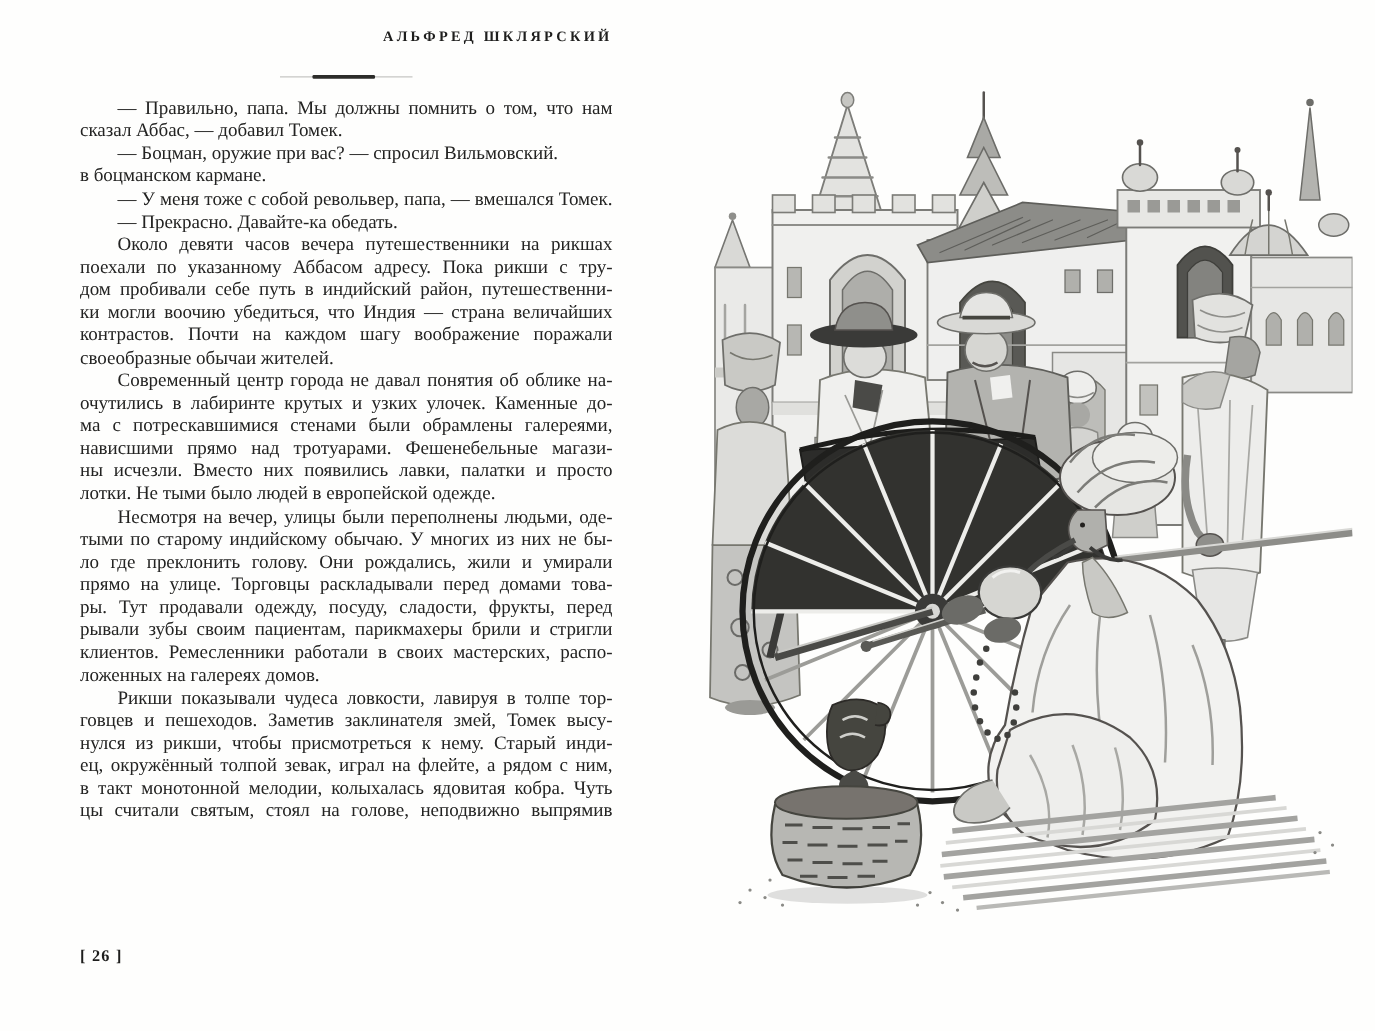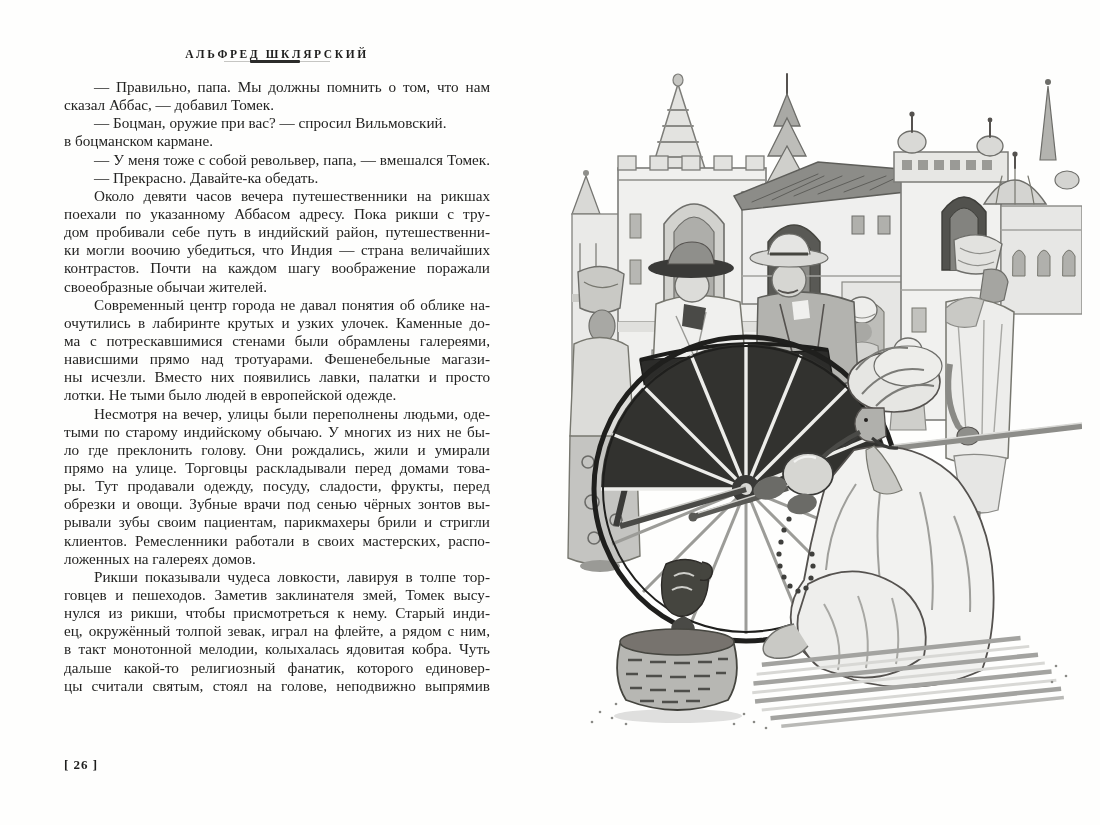--- a/index.html
+++ b/index.html
@@ -1,18 +1,18 @@
 <!DOCTYPE html>
 <html><head>
 <meta charset="utf-8">
 <style>
   html,body{margin:0;padding:0;background:#ffffff;}
   .page{position:relative;width:1100px;height:825px;background:#fefefd;overflow:hidden;
         font-family:"Liberation Serif","DejaVu Serif",serif;color:#232322;}
-  .running-head{position:absolute;left:64px;top:48px;width:426px;text-align:center;
+  .running-head{position:absolute;left:64px;top:24px;width:426px;text-align:right;
         font-size:11.5px;font-weight:700;letter-spacing:2.6px;color:#1e1e1d;}
   .head-rule{position:absolute;left:224px;top:60px;width:106px;height:4px;}
   .head-rule .thin{position:absolute;left:0;top:1px;width:106px;height:1.4px;background:#c6c6c3;}
   .head-rule .thick{position:absolute;left:26px;top:0;width:50px;height:3.2px;background:#2c2c2a;border-radius:1px;}
   .text-col{position:absolute;left:64px;top:78px;width:426px;}
   .line{width:426px;height:18.15px;line-height:18.15px;font-size:15.2px;
         text-align:justify;text-align-last:justify;overflow:hidden;white-space:nowrap;}
   .line{white-space:normal;}
   .line.noj{text-align-last:left;}
   .line.ind{text-indent:30px;}
@@ -49,30 +49,28 @@
       <div class="line">очутились в лабиринте крутых и узких улочек. Каменные до-</div>
       <div class="line">ма с потрескавшимися стенами были обрамлены галереями,</div>
       <div class="line">нависшими прямо над тротуарами. Фешенебельные магази-</div>
       <div class="line">ны исчезли. Вместо них появились лавки, палатки и просто</div>
       <div class="line noj">лотки. Не тыми было людей в европейской одежде.</div>
       <div class="line ind">Несмотря на вечер, улицы были переполнены людьми, оде-</div>
       <div class="line">тыми по старому индийскому обычаю. У многих из них не бы-</div>
       <div class="line">ло где преклонить голову. Они рождались, жили и умирали</div>
       <div class="line">прямо на улице. Торговцы раскладывали перед домами това-</div>
       <div class="line">ры. Тут продавали одежду, посуду, сладости, фрукты, перед</div>
-      <div class="line">обрезки и овощи. Зубные врачи под сенью чёрных зонтов вы-</div>
       <div class="line">рывали зубы своим пациентам, парикмахеры брили и стригли</div>
       <div class="line">клиентов. Ремесленники работали в своих мастерских, распо-</div>
       <div class="line noj">ложенных на галереях домов.</div>
       <div class="line ind">Рикши показывали чудеса ловкости, лавируя в толпе тор-</div>
       <div class="line">говцев и пешеходов. Заметив заклинателя змей, Томек высу-</div>
       <div class="line">нулся из рикши, чтобы присмотреться к нему. Старый инди-</div>
       <div class="line">ец, окружённый толпой зевак, играл на флейте, а рядом с ним,</div>
       <div class="line">в такт монотонной мелодии, колыхалась ядовитая кобра. Чуть</div>
-      <div class="line">дальше какой-то религиозный фанатик, которого единовер-</div>
       <div class="line">цы считали святым, стоял на голове, неподвижно выпрямив</div>
     </div>
 
   <div class="folio">[ 26 ]</div>
 
   <svg class="illus" viewBox="0 0 526 692" xmlns="http://www.w3.org/2000/svg">
 
     <g stroke-linecap="round">
 
       <g>

